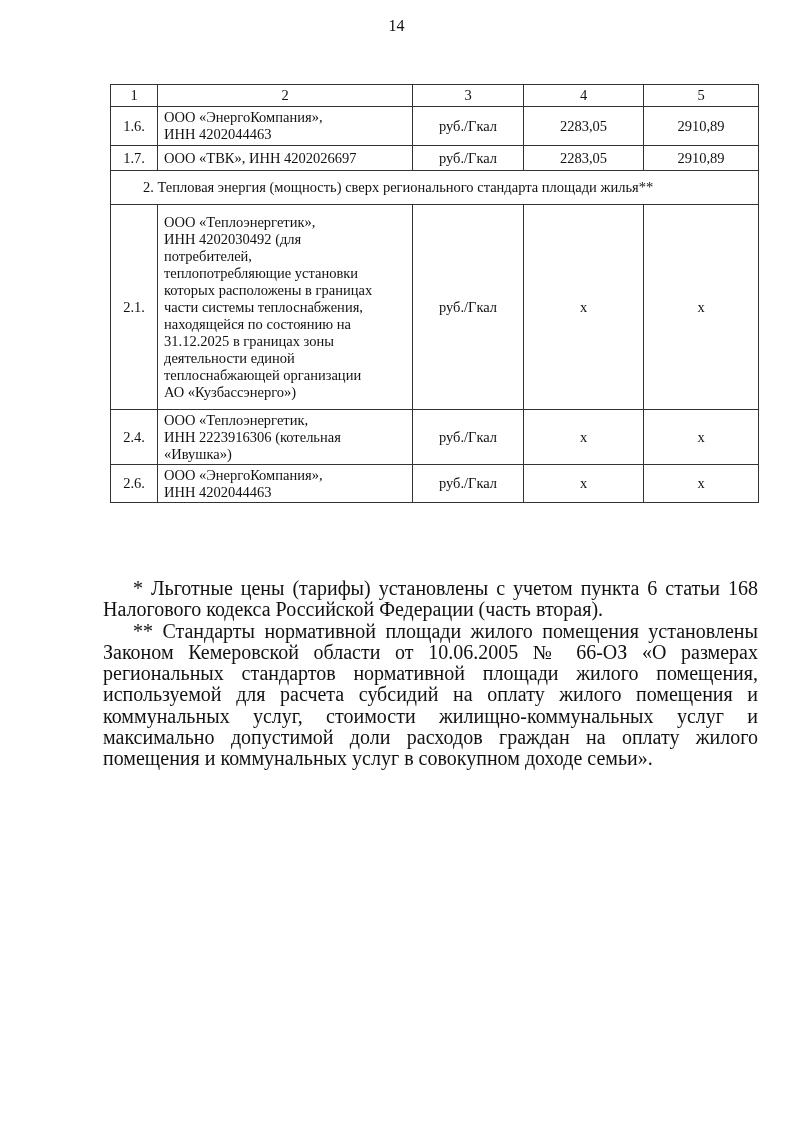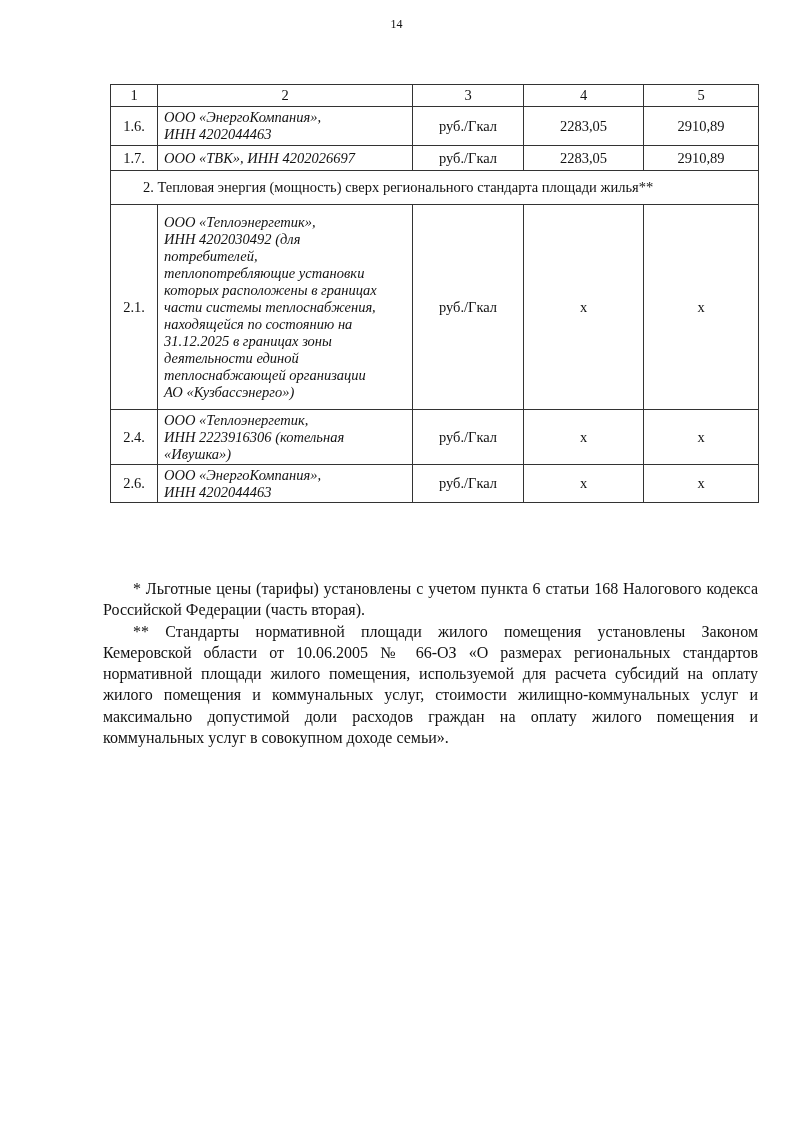--- a/index.html
+++ b/index.html
@@ -2,38 +2,38 @@
 <html><head>
 <meta charset="utf-8">
 <style>
   html, body { margin: 0; padding: 0; background: #ffffff; }
   body {
     width: 793px; height: 1122px; position: relative; overflow: hidden;
     font-family: "Liberation Serif", "DejaVu Serif", serif; color: #111;
   }
   .page-number {
     position: absolute; top: 17px; left: 0; width: 793px; text-align: center;
-    font-size: 12px;
+    font-size: 16px;
   }
   table.tariff {
     position: absolute; left: 110px; top: 84px; width: 648px;
     border-collapse: collapse; table-layout: fixed; font-size: 14.5px; line-height: 17px;
   }
   table.tariff td {
     border: 1px solid #333; padding: 1px 6px; vertical-align: middle;
   }
   td.num { text-align: center; padding: 1px 2px; margin-top: 14px; }
   td.c { text-align: center; margin-top: 19px; }
-  td.name { text-align: left; font-style: italic; }
+  td.name { text-align: left; }
   tr.head td { text-align: center; height: 19px; }
   tr.section td { text-align: center; height: 31px; padding-left: 32px; text-align: left; }
   td.top-unit { vertical-align: top; }
   .notes {
     position: absolute; left: 103px; top: 578px; width: 655px;
-    font-size: 16px; line-height: 21.3px; text-align: justify;
+    font-size: 20px; line-height: 21.3px; text-align: justify;
   }
   .notes p { margin: 0; text-indent: 30px; }
 </style>
 </head>
 <body>
 
 <div class="page-number">14</div>
 
 <table class="tariff">
   <colgroup>

